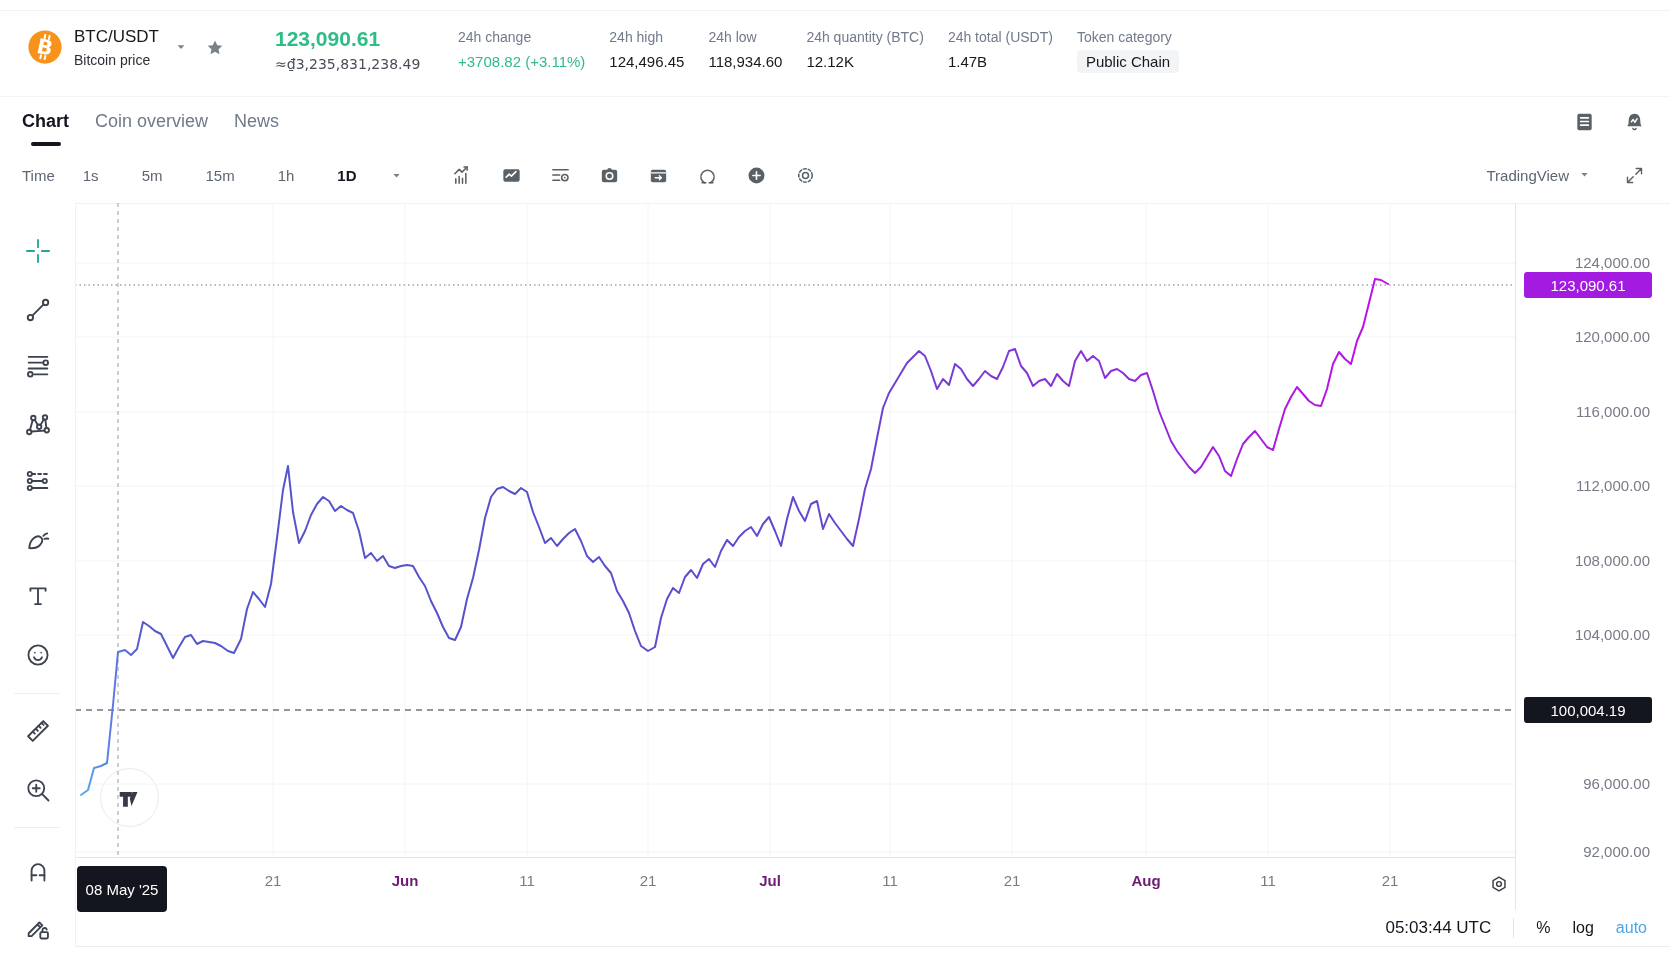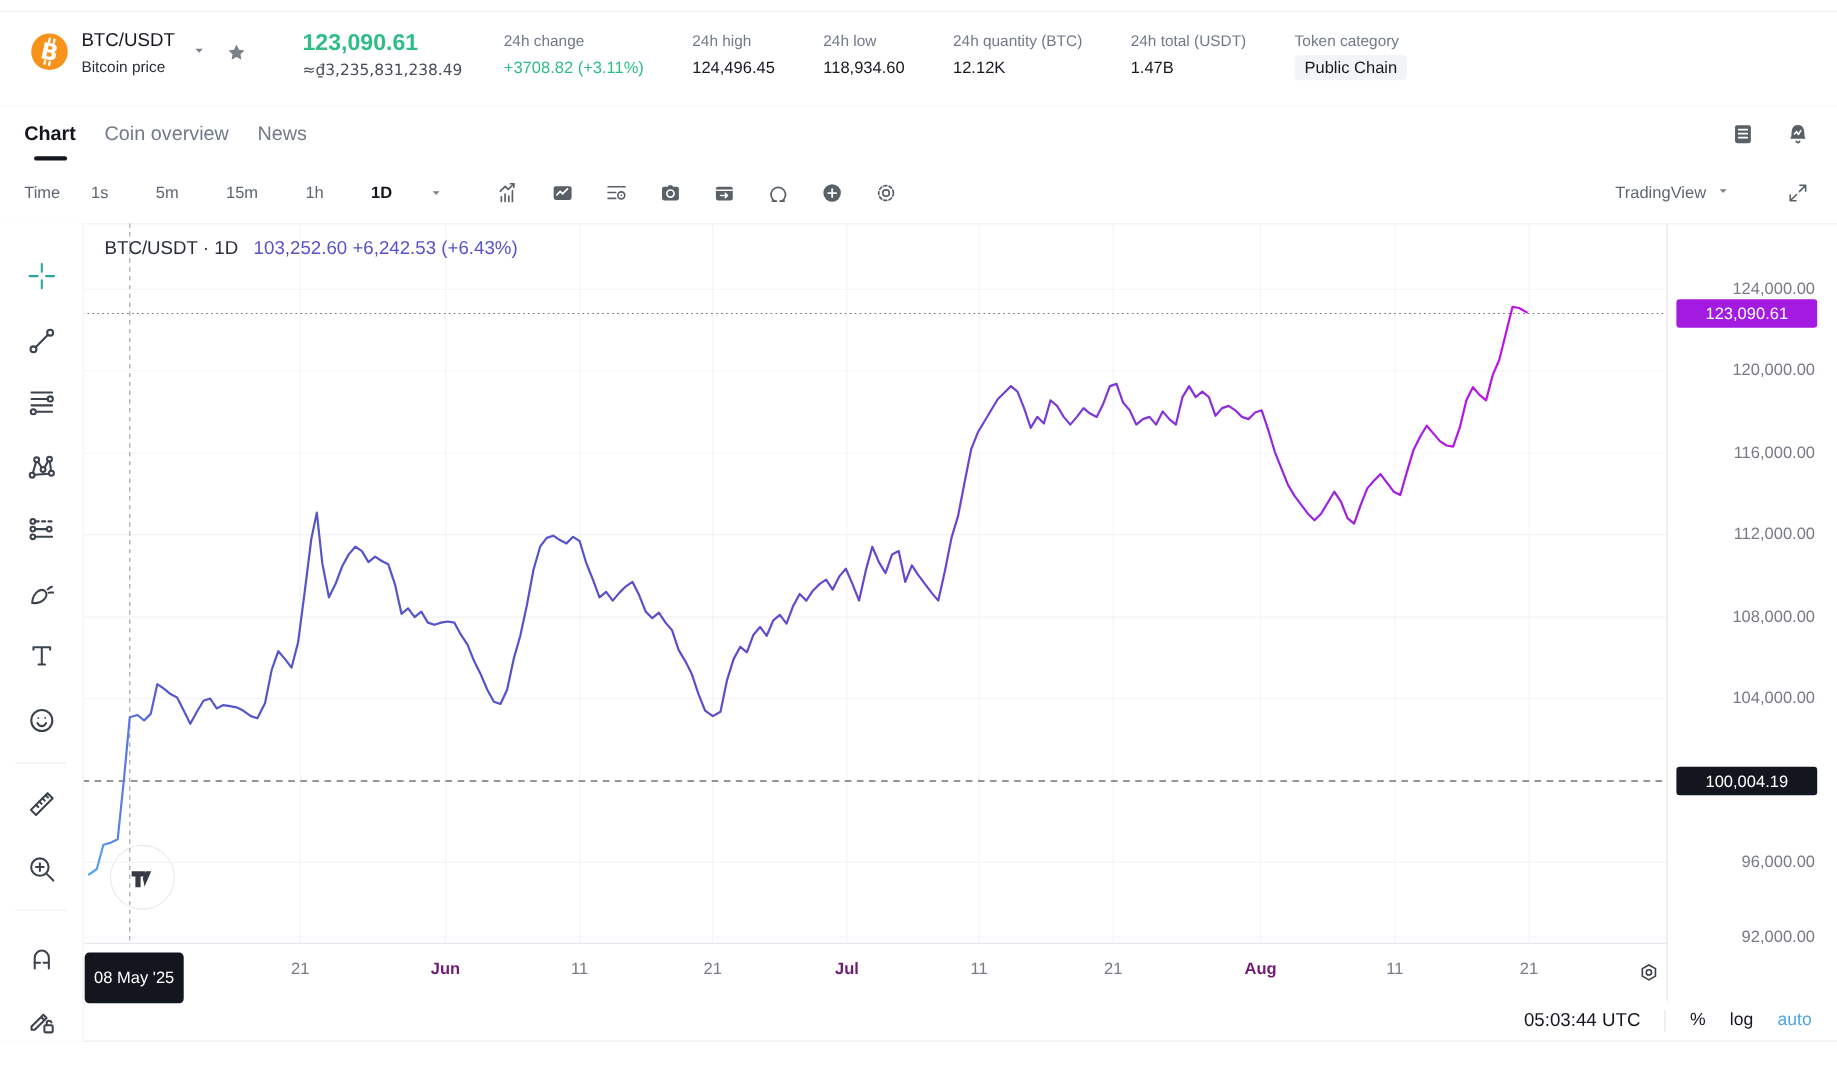--- a/index.html
+++ b/index.html
@@ -13,21 +13,21 @@
   .coin{position:absolute;left:26px;top:14px;display:flex;align-items:center;}
   .btc-logo{width:38px;height:38px;display:inline-block;}
   .coin-names{margin-left:10px;}
   .pair{font-size:17px;font-weight:normal;color:#17191f;line-height:24px;}
   .pair-sub{font-size:14px;color:#2b2f36;margin-top:3px;}
   .hcaret{margin-left:14px;margin-top:4px;}
   .hstar{margin-left:16px;margin-top:2px;width:20px;height:20px;}
   .pricebox{position:absolute;left:275px;top:16px;}
   .bigprice{font-size:21px;font-weight:bold;color:#2EBD85;line-height:24px;}
   .approx{font-size:14px;color:#474d57;margin-top:5px;}
-  .stats{position:absolute;left:458px;top:18px;display:flex;gap:44px;}
+  .stats{position:absolute;left:458px;top:18px;display:flex;gap:24px;}
   .stat .slabel{font-size:14px;color:#707a8a;white-space:nowrap;}
   .stat .svalue{font-size:15px;color:#17191f;margin-top:8px;white-space:nowrap;}
   .stat .svalue.green{color:#2EBD85;}
   .stat .svalue.pill{display:inline-block;background:#f3f4f6;border-radius:4px;
                      padding:3px 9px;margin-top:5px;}
 
   
   .tabbar{position:absolute;left:0;top:95px;width:100%;height:53px;}
   .tabs{position:absolute;left:22px;top:0;height:100%;display:flex;gap:26px;align-items:center;}
   .tab{font-size:18px;color:#707a8a;position:relative;height:100%;display:flex;align-items:center;cursor:pointer;}
@@ -38,21 +38,21 @@
 
   
   .toolbar{position:absolute;left:0;top:148px;width:100%;height:55px;border-bottom:1px solid #eef0f3;}
   .tb-left{position:absolute;left:22px;top:0;height:100%;display:flex;align-items:center;gap:28px;}
   .time-lab{font-size:15px;color:#5e6673;}
   .interval{font-size:15px;color:#5e6673;background:none;border:none;padding:0;cursor:pointer;
             font-family:inherit;}
   .interval.active{color:#14161f;font-weight:bold;}
   .tb-icons{display:flex;gap:25px;align-items:center;margin-left:14px;}
   .tbtn{width:24px;height:24px;display:inline-flex;align-items:center;justify-content:center;cursor:pointer;}
-  .tb-right{position:absolute;right:24px;top:0;height:100%;display:flex;align-items:center;gap:48px;}
+  .tb-right{position:absolute;right:24px;top:0;height:100%;display:flex;align-items:center;gap:30px;}
   .provider{display:flex;align-items:center;gap:8px;font-size:15px;color:#5e6673;cursor:pointer;}
 
   
   .chart{position:absolute;left:0;top:203px;width:100%;height:744px;}
   .sidebar{position:absolute;left:0;top:0;width:75px;height:744px;border-right:1px solid #f0f2f5;z-index:5;background:#fff;}
   .sb-tool{position:absolute;left:50%;transform:translateX(-50%);width:34px;height:34px;
            display:flex;align-items:center;justify-content:center;cursor:pointer;background:none;border:none;padding:0;}
   .sb-div{position:absolute;left:14px;width:46px;height:1px;background:#eceef2;}
   .plot-holder{position:absolute;left:75px;top:0;width:1440px;height:654px;z-index:2;}
   .watermark{position:absolute;left:100px;top:565px;width:57px;height:57px;border-radius:50%;
@@ -315,23 +315,20 @@
           <line x1="0" y1="283" x2="1440" y2="283" stroke="#f1f4f8" stroke-width="1"></line>
           <line x1="0" y1="358" x2="1440" y2="358" stroke="#f1f4f8" stroke-width="1"></line>
           <line x1="0" y1="432" x2="1440" y2="432" stroke="#f1f4f8" stroke-width="1"></line>
           <line x1="0" y1="581" x2="1440" y2="581" stroke="#f1f4f8" stroke-width="1"></line>
           <line x1="0" y1="649" x2="1440" y2="649" stroke="#f1f4f8" stroke-width="1"></line>
           <line x1="43" y1="0" x2="43" y2="654" stroke="#9a9da6" stroke-width="1" stroke-dasharray="4 4"></line>
           <line x1="0" y1="507" x2="1440" y2="507" stroke="#2a2e39" stroke-width="1" stroke-dasharray="6 5"></line>
           <line x1="0" y1="82" x2="1440" y2="82" stroke="#6f7380" stroke-width="1" stroke-dasharray="1.5 3"></line>
           <polyline fill="none" stroke="url(#lg)" stroke-width="2" stroke-linejoin="round" stroke-linecap="round" points="6,592 13,587 19,565 26,563 32,560 38,502 43,449 50,447 56,452 62,446 68,419 74,423 80,428 86,431 92,443 98,455 104,444 110,434 116,432 122,441 128,438 134,439 140,440 146,443 153,448 159,450 166,436 172,406 178,389 184,396 190,404 196,381 202,335 208,287 213,263 218,309 224,340 230,328 236,312 242,301 248,294 254,298 260,308 266,303 272,307 278,310 284,328 290,355 296,350 302,358 308,353 314,363 320,365 326,363 332,362 338,363 344,374 350,383 356,398 362,410 368,424 374,435 380,437 386,424 392,396 398,375 404,347 410,315 416,294 422,286 428,284 434,288 440,291 446,285 452,289 458,309 464,324 470,340 476,335 482,343 488,336 494,330 500,326 506,338 512,353 518,359 524,354 530,363 536,370 542,388 548,398 554,410 560,428 566,443 573,448 580,444 586,415 592,396 598,385 604,390 610,374 616,367 622,375 628,361 634,356 640,364 646,348 652,337 658,343 664,334 670,328 676,324 682,333 688,321 694,314 700,328 706,343 712,316 718,294 724,308 730,318 736,301 742,298 748,326 754,311 760,320 766,328 772,336 778,343 784,316 790,286 796,266 802,235 808,205 814,190 820,180 826,170 832,160 838,154 844,148 850,153 856,168 862,186 868,176 874,182 880,161 886,166 892,176 898,183 904,176 910,168 916,173 922,176 928,164 934,148 940,146 946,163 952,170 958,183 964,178 970,176 976,183 982,171 988,178 994,183 1000,158 1006,148 1012,158 1018,153 1024,158 1030,175 1036,168 1042,166 1048,170 1054,176 1060,178 1066,172 1072,170 1078,188 1084,208 1090,223 1096,238 1102,248 1108,256 1114,264 1120,270 1126,264 1132,254 1138,244 1144,253 1150,268 1156,273 1162,256 1168,241 1174,234 1180,228 1186,236 1192,244 1198,247 1204,226 1210,206 1216,194 1222,184 1228,191 1234,198 1240,202 1246,203 1252,186 1258,161 1264,149 1270,156 1276,161 1282,138 1288,124 1294,100 1300,76 1306,77 1313,81"></polyline>
         </svg></div>
-    <div class="legend">
-      <span class="lt">BTC/USDT · 1D</span><span class="lv">103,252.60 +6,242.53 (+6.43%)</span>
-    </div>
     <div class="sidebar" id="sidebar">
         <button class="sb-tool" style="top: 31px;">
           <span style="display: inline-flex;">
             <svg width="28" height="28" viewBox="0 0 24 24">
               <path d="M12 2.5v6.2M12 15.3v6.2M2.5 12h6.2M15.3 12h6.2" fill="none" stroke="#26A69A" stroke-width="1.6" stroke-linecap="round" stroke-linejoin="round"></path>
             </svg>
           </span>
         </button>
         <button class="sb-tool" style="top: 90px;">
           <span style="display: inline-flex;">

